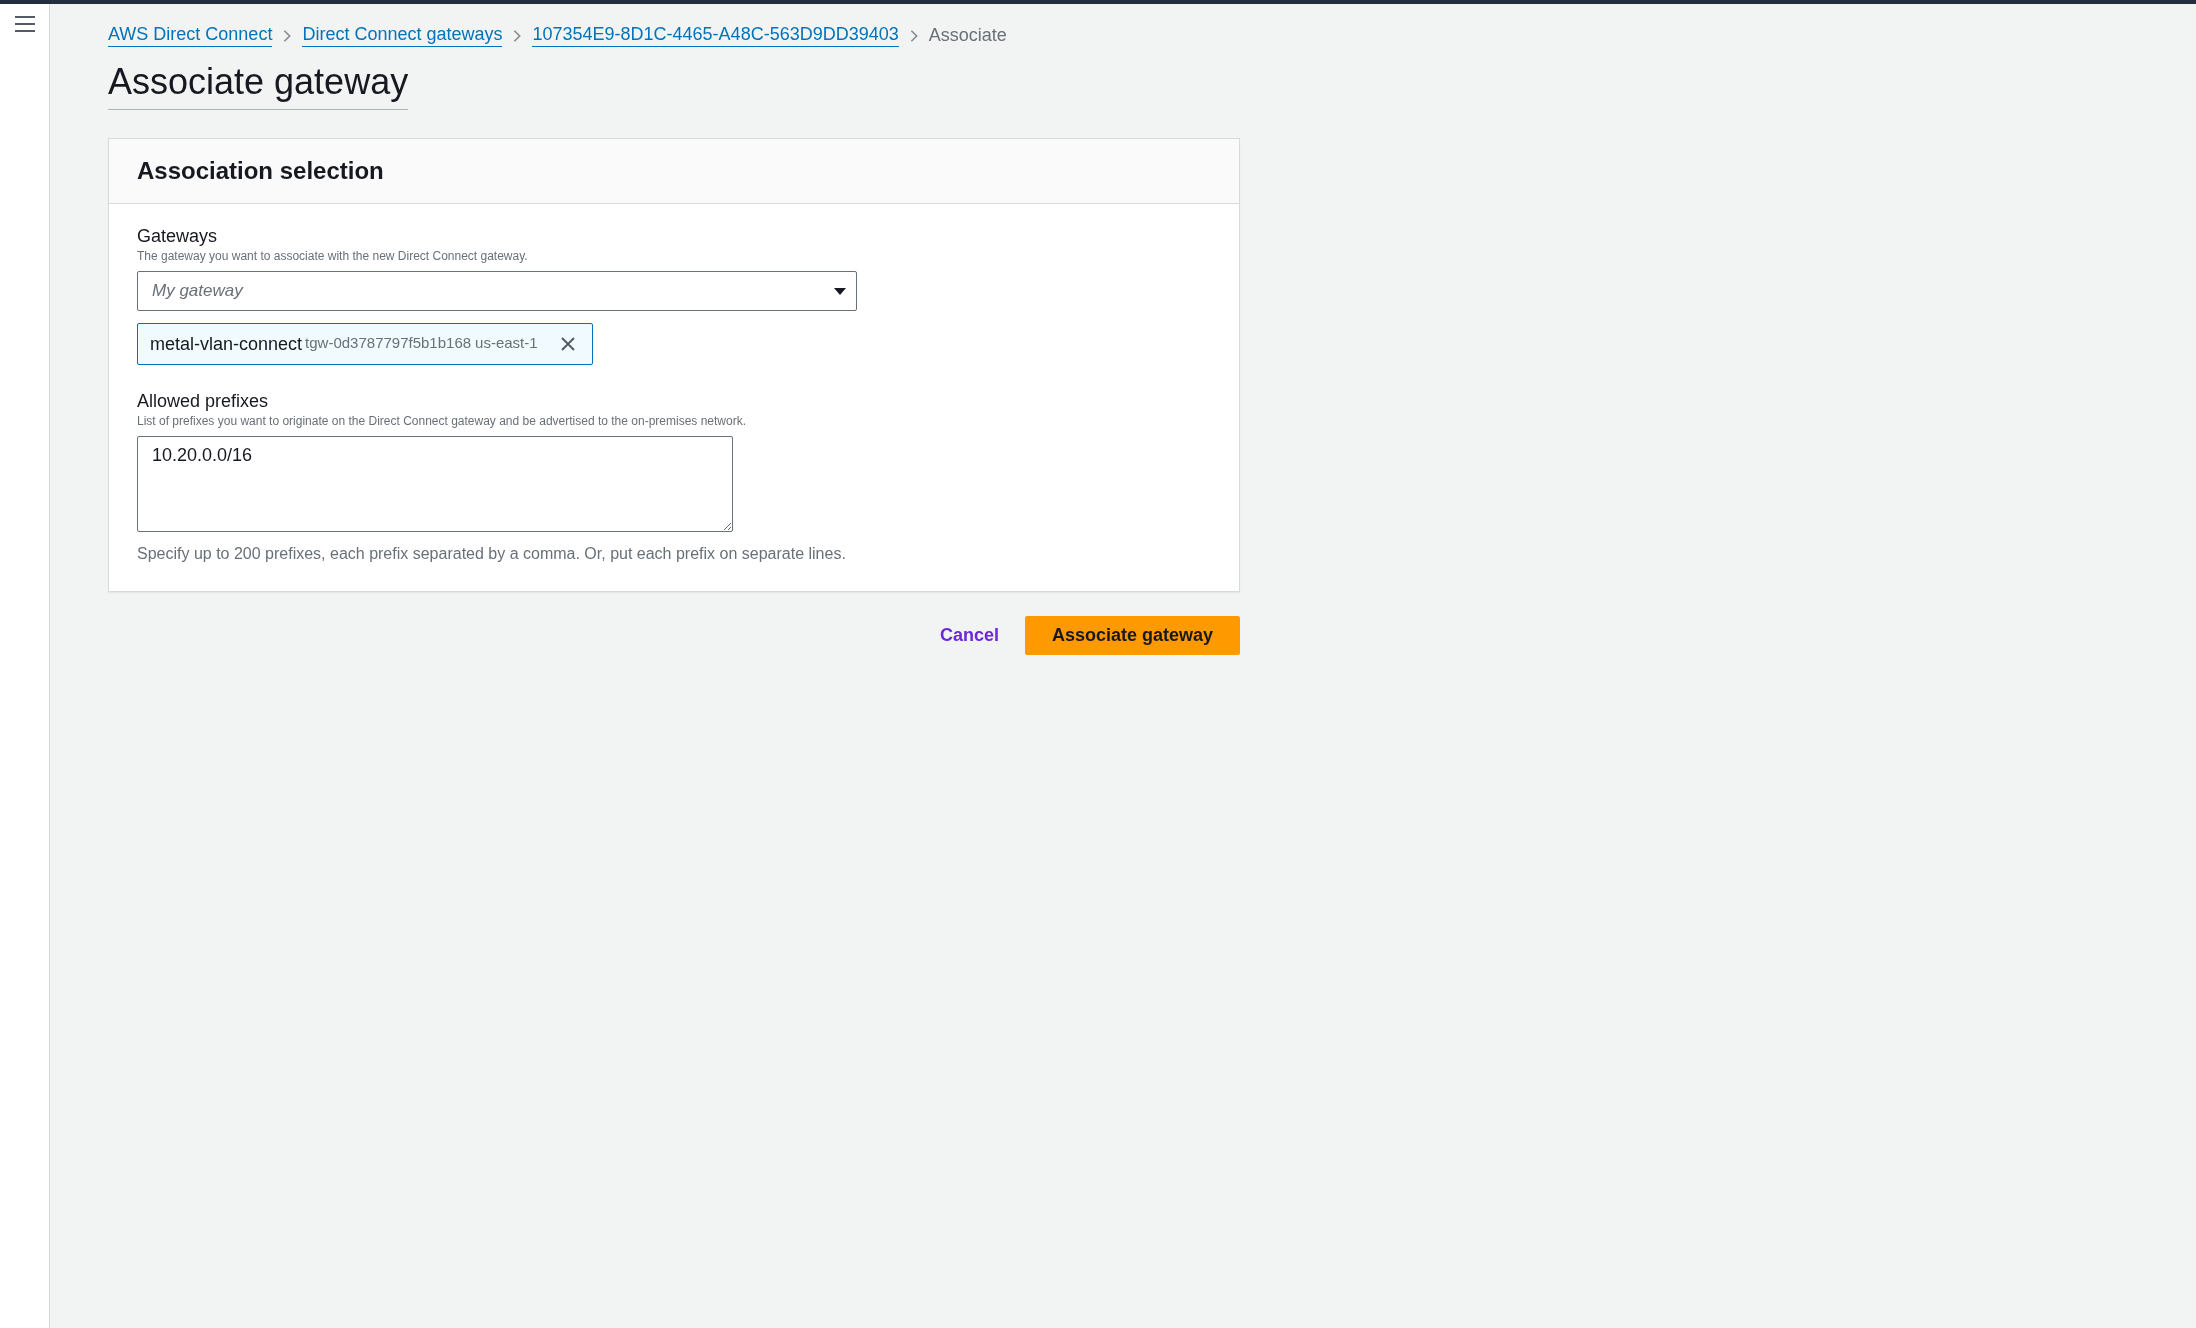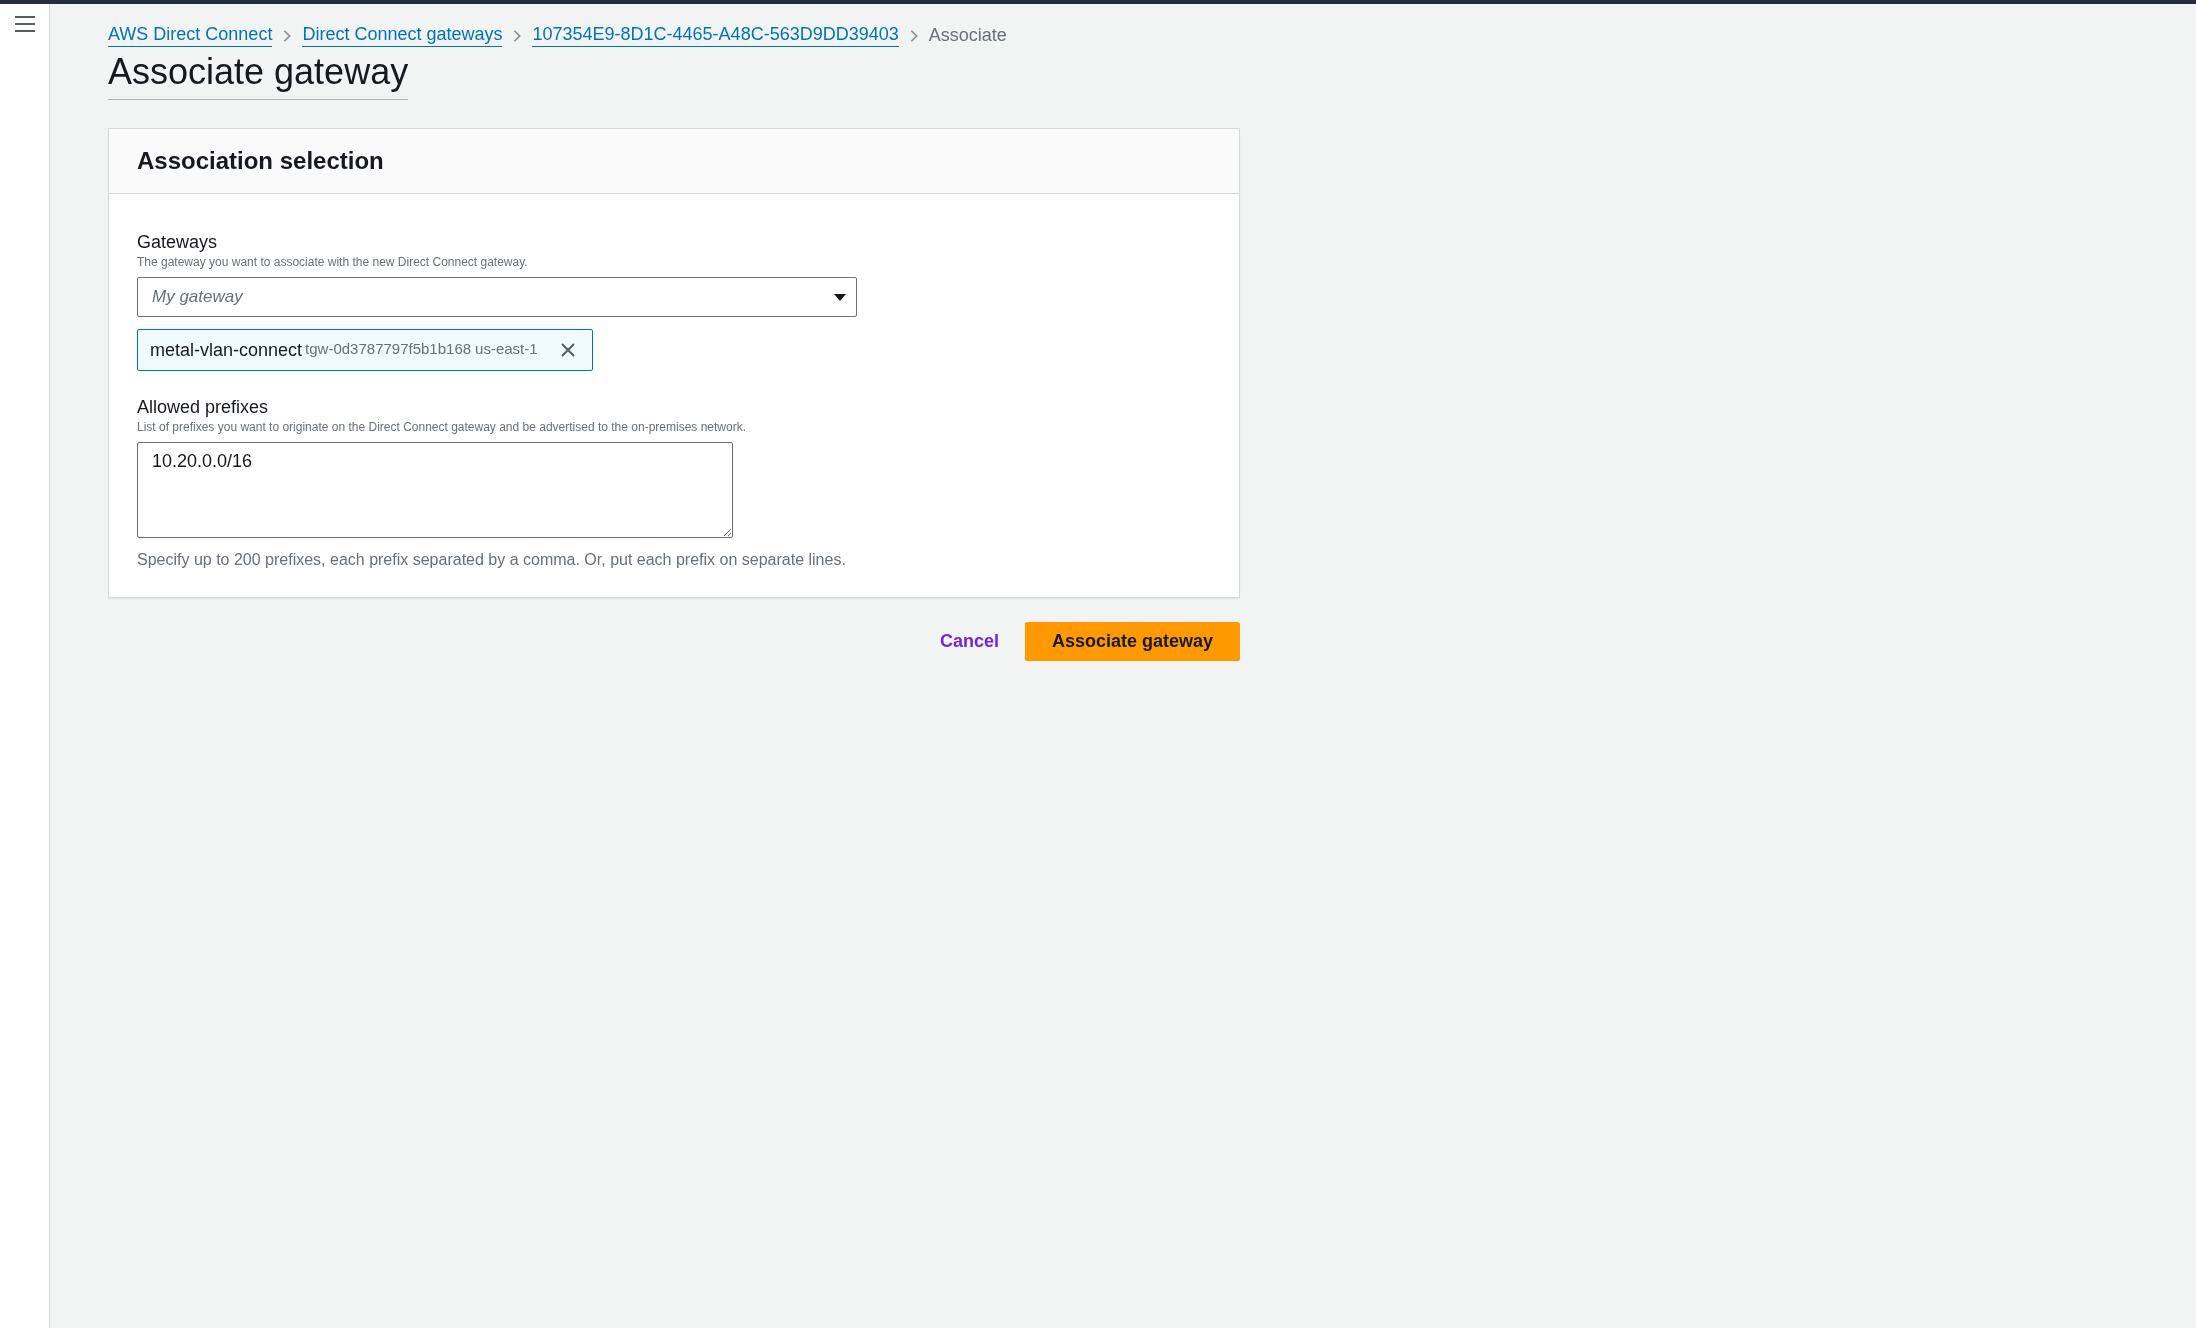--- a/index.html
+++ b/index.html
@@ -50,21 +50,21 @@
     flex: 1;
     padding: 20px 40px 40px 58px;
     max-width: 1230px;
   }
   .breadcrumbs {
     display: flex;
     align-items: center;
     flex-wrap: wrap;
     gap: 10px;
     font-size: 18px;
-    margin-bottom: 4px;
+    margin-bottom: 14px;
   }
   .breadcrumbs a {
     color: #0073bb;
     text-decoration: none;
     border-bottom: 1px solid #0073bb;
     padding-bottom: 1px;
   }
   .breadcrumbs .chev {
     color: #879196;
     display: inline-flex;
@@ -97,21 +97,20 @@
   .panel-header h2 {
     font-size: 24px;
     font-weight: 700;
     color: #16191f;
   }
   .panel-body {
     padding: 22px 28px 28px 28px;
   }
   .form-group {
     margin-bottom: 26px;
-    margin-top: 16px;
   }
   .form-group:last-child {
     margin-bottom: 0;
   }
   .field-label {
     font-size: 18px;
     font-weight: 400;
     color: #16191f;
     display: block;
     margin-bottom: 2px;

